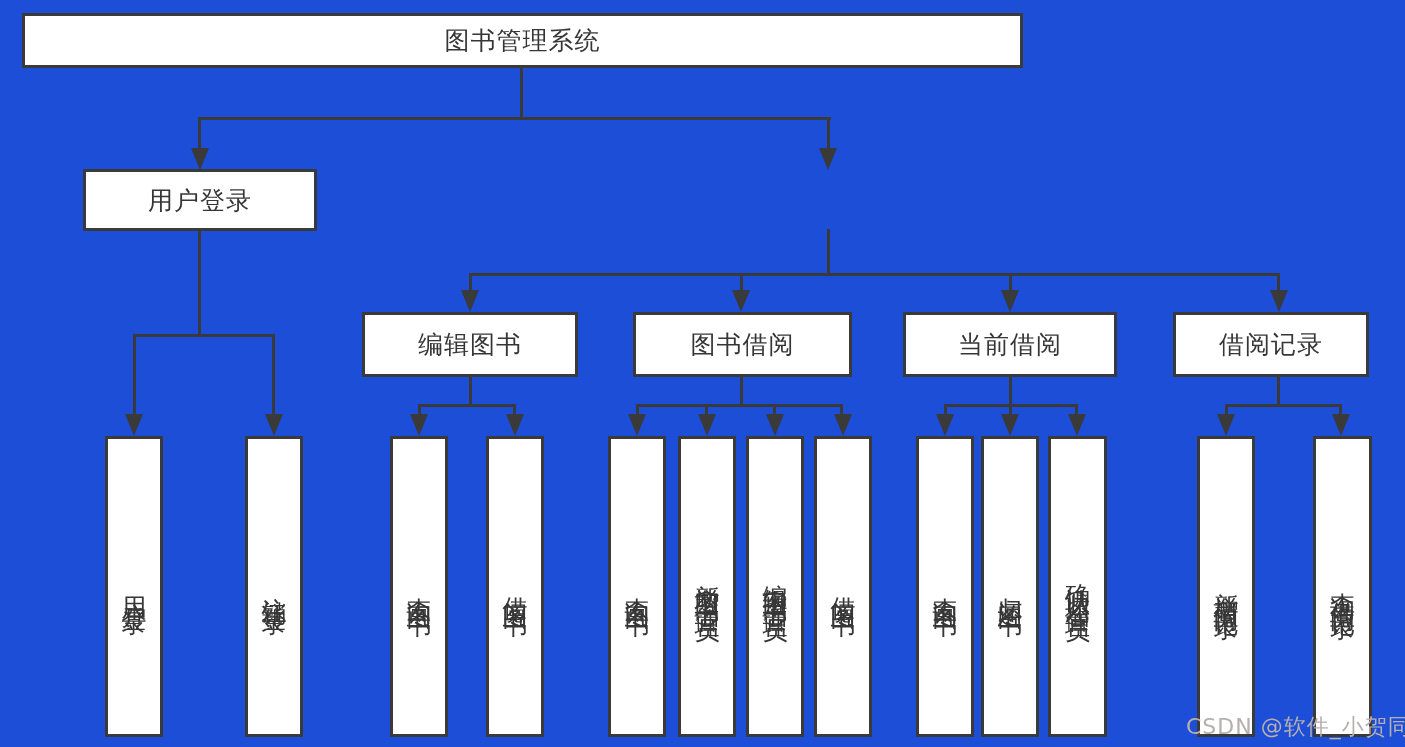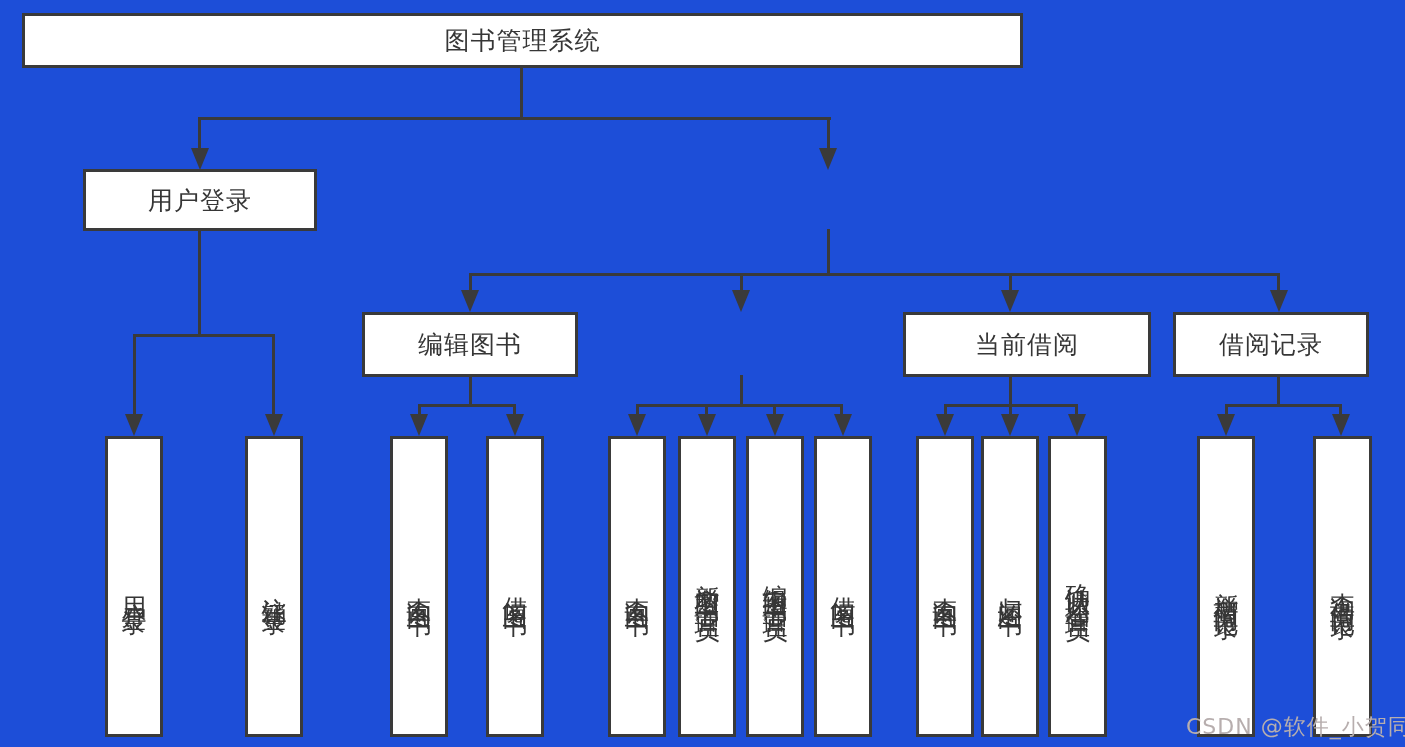--- a/index.html
+++ b/index.html
@@ -62,22 +62,25 @@
 
   <div class="hbox" style="left:83px;top:169px;width:234px;height:62px">
     <span>用户登录</span>
   </div>
 
 
   <div class="hbox" style="left:362px;top:312px;width:216px;height:65px">
     <span>编辑图书</span>
   </div>
 
+  <div class="hbox" style="left:633px;top:312px;width:219px;height:65px">
+    <span>图书借阅</span>
+  </div>
 
-  <div class="hbox" style="left:903px;top:312px;width:248px;height:65px">
+  <div class="hbox" style="left:903px;top:312px;width:214px;height:65px">
     <span>当前借阅</span>
   </div>
 
   <div class="hbox" style="left:1173px;top:312px;width:196px;height:65px">
     <span>借阅记录</span>
   </div>
 
   <div class="vbox" style="left:105px;top:436px;width:58px;height:301px">
     <span>用户登录</span>
   </div>

